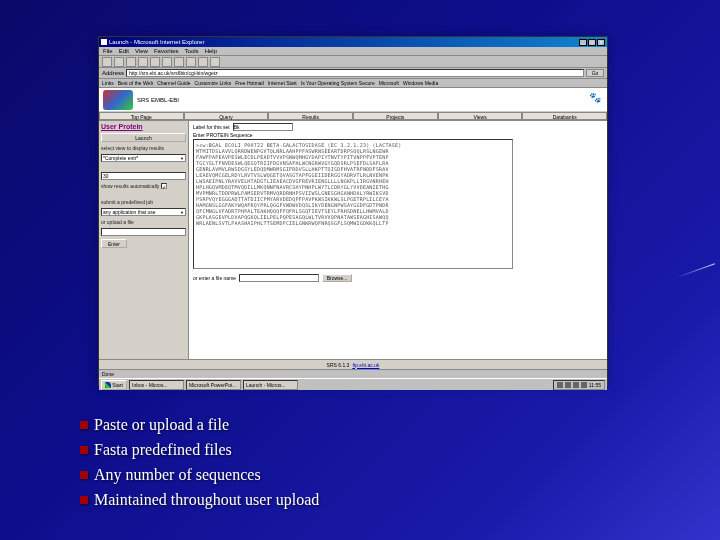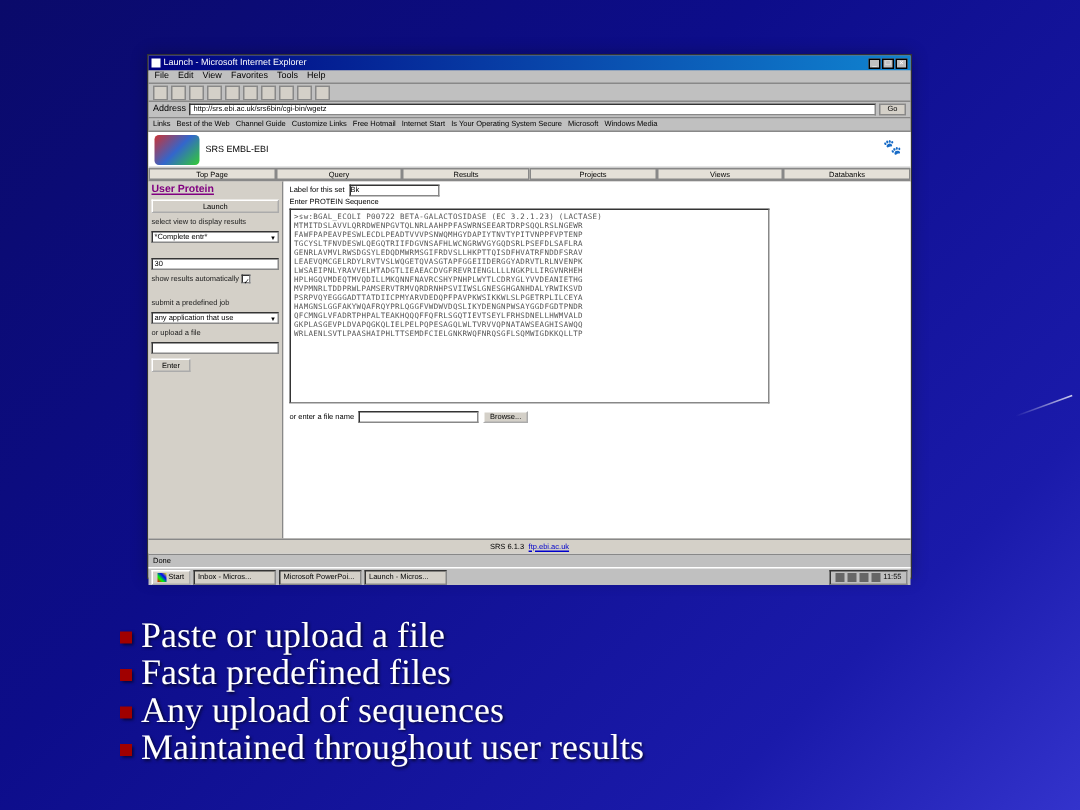--- a/index.html
+++ b/index.html
@@ -119,21 +119,21 @@
   .start-btn { width: 26px; height: 10px; background: #d4d0c8; border: 1px outset #fff; display: flex; align-items: center; justify-content: center; gap: 1px; }
   .task-item { flex: 0 0 auto; width: 55px; height: 10px; background: #d4d0c8; border: 1px inset #888; line-height: 9px; padding: 0 2px; overflow: hidden; white-space: nowrap; }
   .tray { margin-left: auto; display: flex; gap: 2px; align-items: center; height: 10px; border: 1px inset #888; padding: 0 3px; }
   .tray-icon { width: 6px; height: 6px; background: #666; }
   .bullets {
     position: absolute;
     left: 80px;
     top: 412px;
     color: #fff;
     font-family: "Times New Roman", serif;
-    font-size: 24px;
+    font-size: 16px;
     line-height: 25px;
     text-shadow: 1px 1px 2px rgba(0,0,0,0.7);
   }
   .bullets .row { display: flex; align-items: flex-start; gap: 6px; }
   .sq { width: 8px; height: 8px; background: #a00000; margin-top: 9px; box-shadow: 1px 1px 2px rgba(0,0,0,0.6); flex-shrink: 0; }
   .light-streak {
     position: absolute;
     right: 4px;
     top: 250px;
     width: 50px;
@@ -311,19 +311,19 @@
   <div class="row">
       <div class="sq"></div>
       <span>Paste or upload a file</span>
     </div>
   <div class="row">
       <div class="sq"></div>
       <span>Fasta predefined files</span>
     </div>
   <div class="row">
       <div class="sq"></div>
-      <span>Any upload of sequences</span>
+      <span>Any number of sequences</span>
     </div>
   <div class="row">
       <div class="sq"></div>
-      <span>Maintained throughout user results</span>
+      <span>Maintained throughout user upload</span>
     </div>
 </div>
 
 </body></html>

